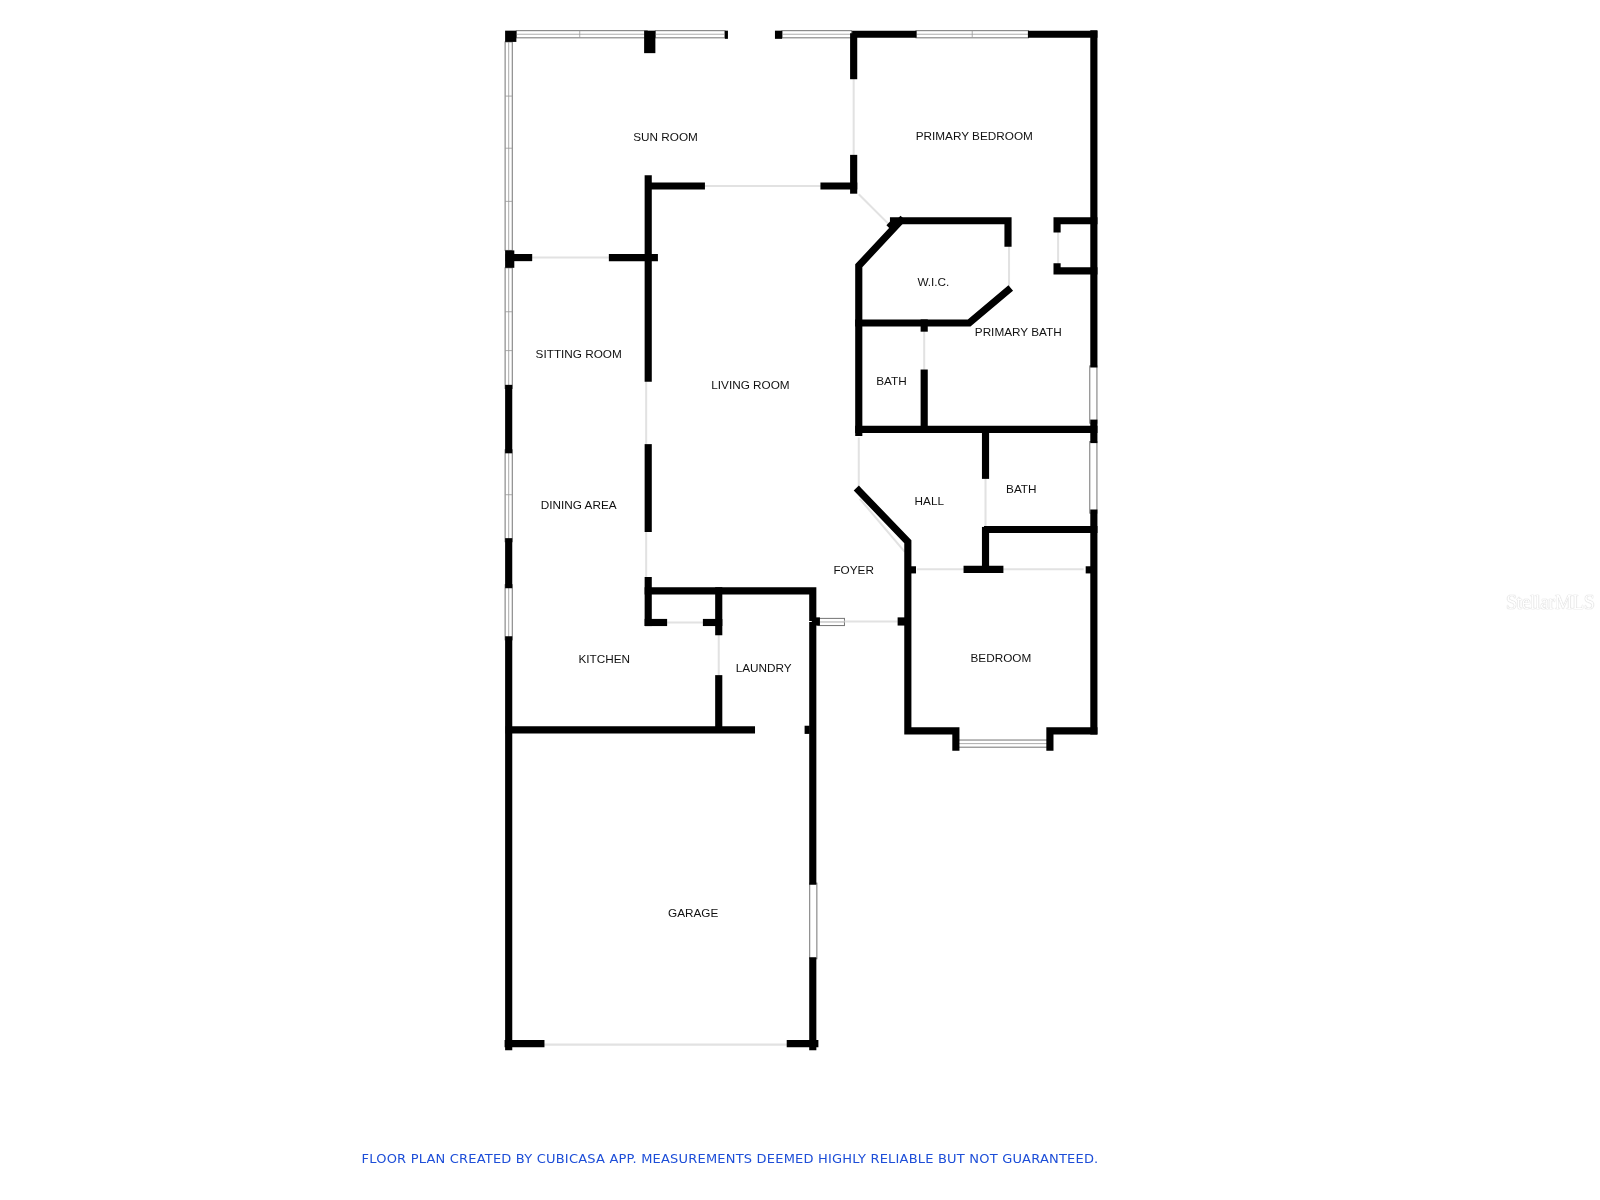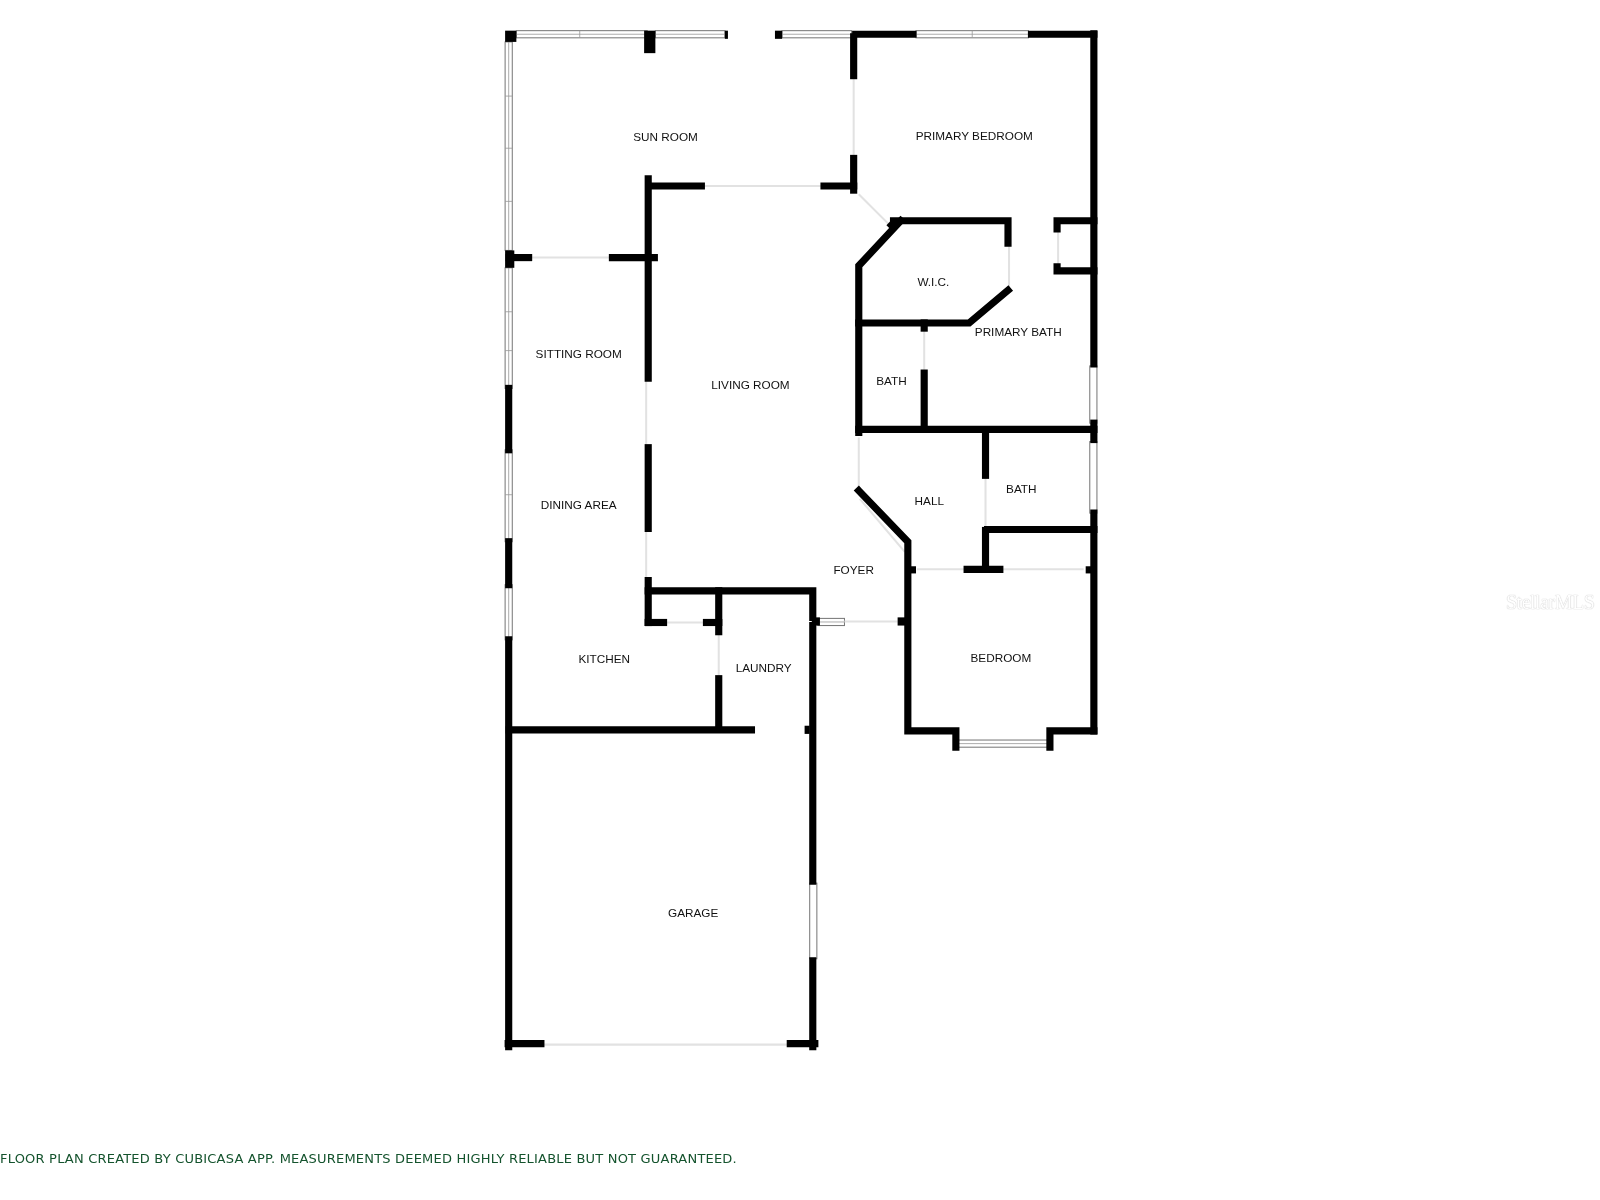--- a/index.html
+++ b/index.html
@@ -3,21 +3,21 @@
   <meta charset="utf-8">
   <style>
     html, body { margin: 0; padding: 0; background: #ffffff; }
     body { width: 1600px; height: 1200px; position: relative; overflow: hidden; font-family: "Liberation Sans", sans-serif; }
     #plan { position: absolute; left: 0; top: 0; width: 1600px; height: 1200px; }
     .wall { stroke: #000; stroke-width: 7; fill: none; stroke-linecap: square; }
     .opening { stroke: #e2e2e2; stroke-width: 2; fill: none; }
     .window { fill: #fff; stroke: #777; stroke-width: 1; }
     .window-mid { stroke: #999; stroke-width: 0.8; }
     .room-label { font-family: "Liberation Sans", sans-serif; font-size: 11.5px; fill: #111; text-anchor: middle; dominant-baseline: middle; }
-    .footer { position: absolute; left: 0; width: 1460px; top: 1151px; text-align: left; font-family: "DejaVu Sans", sans-serif; font-size: 13px; color: #14532d; letter-spacing: 0.2px; }
+    .footer { position: absolute; left: 0; width: 1460px; top: 1151px; text-align: center; font-family: "DejaVu Sans", sans-serif; font-size: 13px; color: #1d4ed8; letter-spacing: 0.2px; }
     .watermark { position: absolute; left: 1506px; top: 591px; font-family: Liberation Serif, serif; font-size: 20px; color: #ffffff; text-shadow: 0 0 1px #c8c8c8, 0 0 1px #c8c8c8; letter-spacing: -0.5px; }
   </style>
 </head>
 <body>
 
 <svg id="plan" viewBox="0 0 1565 1174" xmlns="http://www.w3.org/2000/svg">
 
   <g>
 
     <rect class="window" x="505" y="30" width="128" height="7"></rect>

